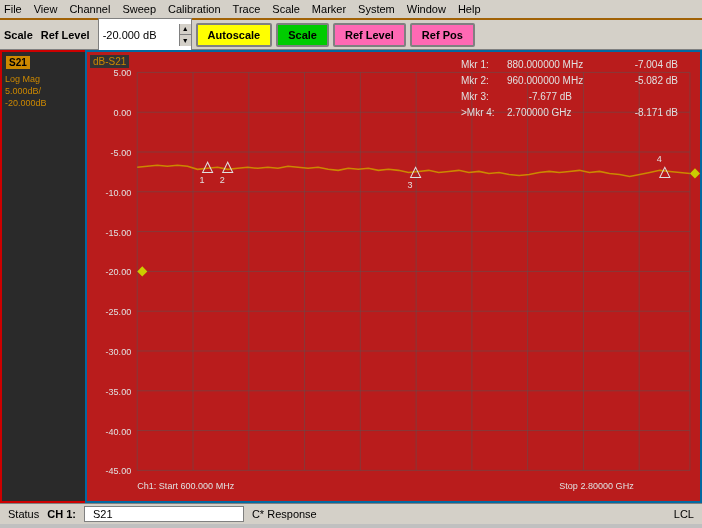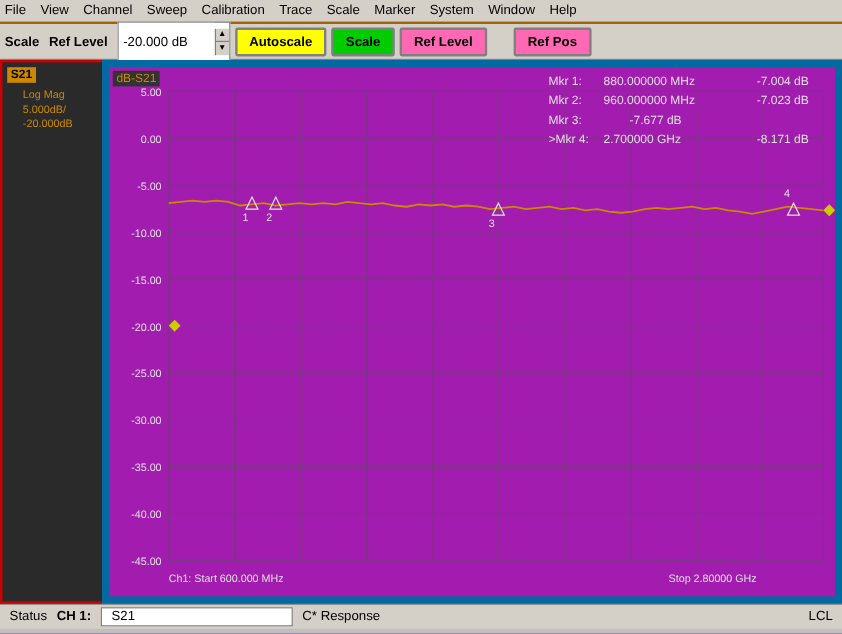--- a/index.html
+++ b/index.html
@@ -81,21 +81,21 @@
       padding: 0 10px;
       font-size: 11px;
       font-weight: bold;
       border: 2px solid #808080;
       cursor: pointer;
       border-radius: 2px;
     }
     .btn-autoscale { background: #ffff00; color: #000; }
     .btn-scale { background: #00cc00; color: #000; }
     .btn-reflevel { background: #ff69b4; color: #000; }
-    .btn-refpos { background: #ff69b4; color: #000; margin-left: 18px; }
+    .btn-refpos { background: #ff69b4; color: #000; }
 
     
     #main {
       display: flex;
       height: calc(528px - 20px - 30px - 25px);
       background: #d4d0c8;
     }
 
     
     #left-panel {
@@ -110,28 +110,28 @@
       background: #cc8800;
       color: #000;
       font-size: 10px;
       font-weight: bold;
       padding: 1px 3px;
       margin: 2px;
     }
     .trace-info {
       color: #cc8800;
       font-size: 9px;
-      padding: 1px 17px;
+      padding: 1px 3px;
     }
 
     
     #chart-area {
       flex: 1;
-      background: #a21caf;
-      border: 6px solid #0369a1;
+      background: #b91c1c;
+      border: 2px solid #0369a1;
       position: relative;
       overflow: hidden;
     }
 
     #chart-svg {
       width: 100%;
       height: 100%;
     }
 
     
@@ -273,21 +273,21 @@
     
     <div class="marker-info">
       <div class="marker-row">
         <span class="marker-num">Mkr 1:</span>
         <span class="marker-freq">880.000000 MHz</span>
         <span class="marker-val">-7.004 dB</span>
       </div>
       <div class="marker-row">
         <span class="marker-num">Mkr 2:</span>
         <span class="marker-freq">960.000000 MHz</span>
-        <span class="marker-val">-7.023 dB</span>
+        <span class="marker-val">-5.082 dB</span>
       </div>
       <div class="marker-row">
         <span class="marker-num">Mkr 3:</span>
         <span class="marker-val">-7.677 dB</span>
       </div>
       <div class="marker-row marker-active">
         <span class="marker-num">&gt;Mkr 4:</span>
         <span class="marker-freq">2.700000 GHz</span>
         <span class="marker-val">-8.171 dB</span>
       </div>

